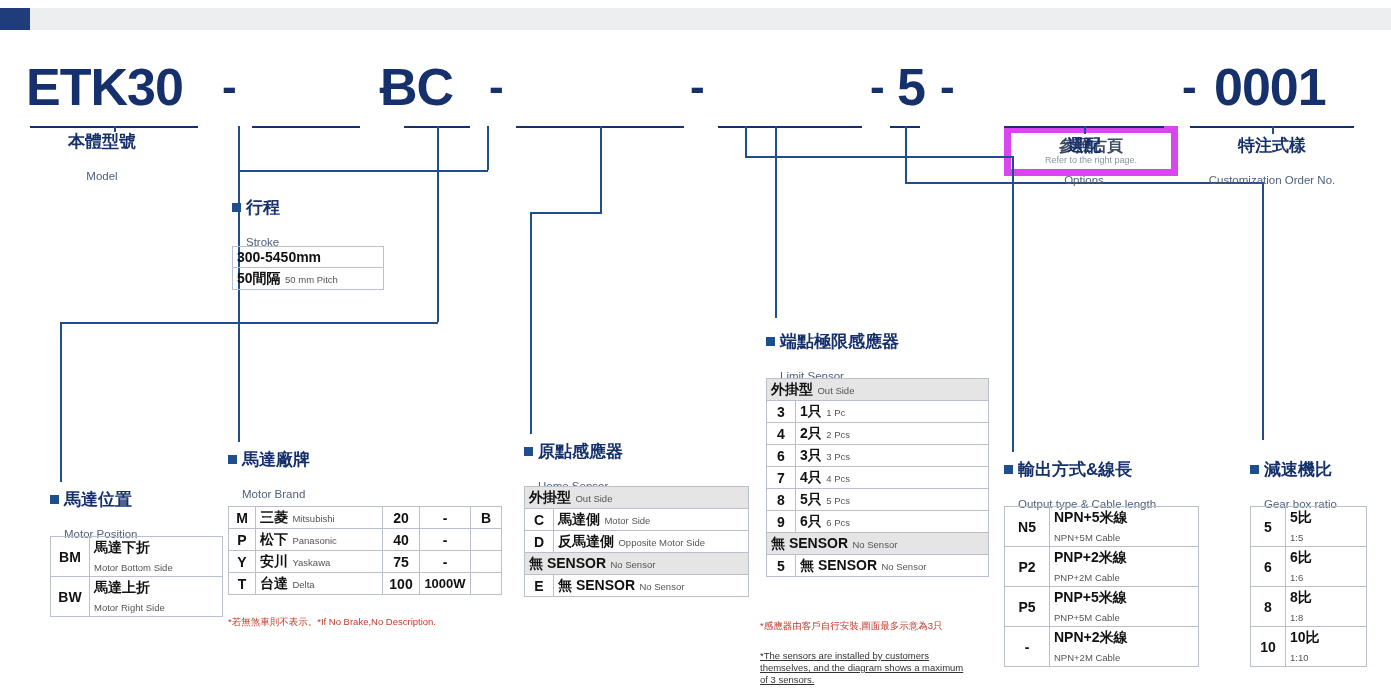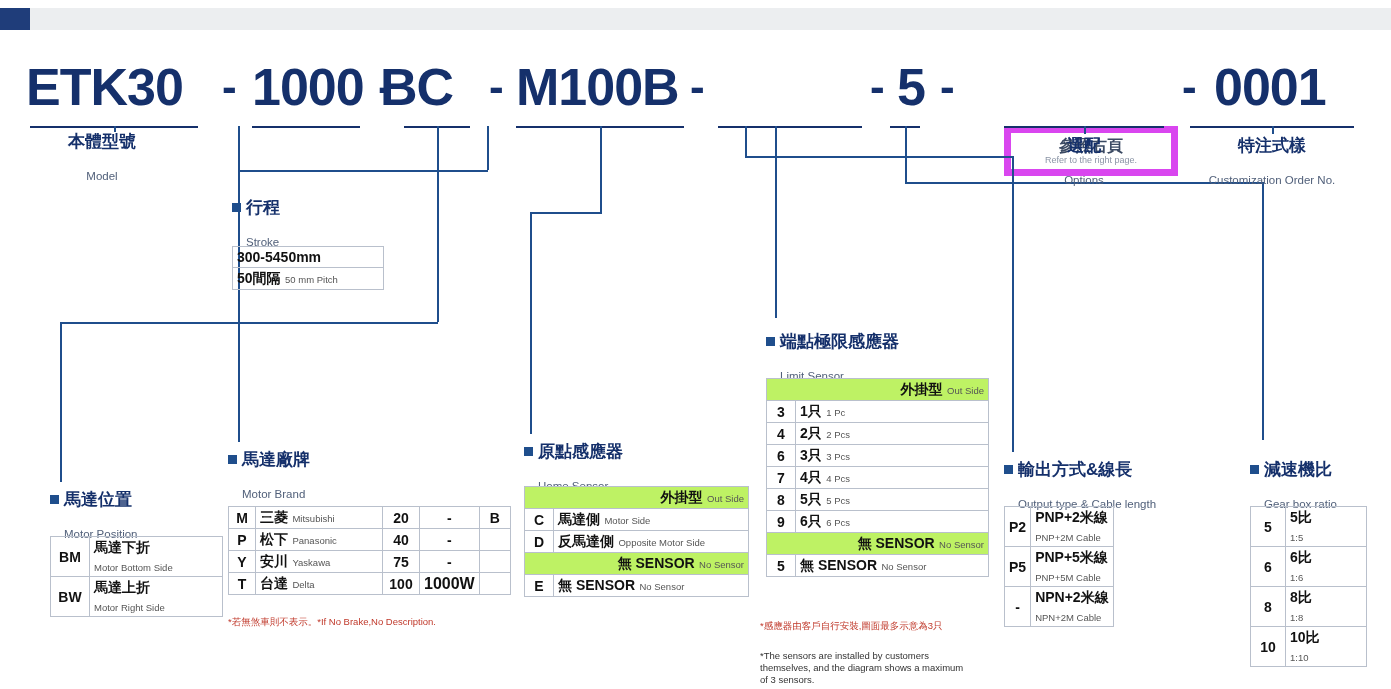--- a/index.html
+++ b/index.html
@@ -32,41 +32,39 @@
   .gt .zh{font-size:17px;font-weight:bold;color:#15306b;}
   .gt .en{font-size:11.5px;color:#51607a;margin-left:14px;display:block;margin-top:17px;}
   .gt.center{text-align:center;}
   .gt.center .en{margin-left:0;}
   
   table.tb{border-collapse:collapse;position:absolute;}
   table.tb td{border:1px solid #b9c0cc;padding:1px 4px;vertical-align:middle;}
   .zh{font-size:14px;font-weight:bold;color:#111;}
   .en{font-size:9.5px;color:#555;}
   .key{font-size:14px;font-weight:bold;color:#111;text-align:center;}
-  .hdr{background:#bef264;text-align:right;margin-top:32px;}
+  .hdr{background:#e5e5e5;text-align:left;margin-top:32px;}
   .note{position:absolute;font-size:9.5px;color:#c0392b;line-height:12px;}
-  .note2{position:absolute;font-size:9.5px;color:#333;line-height:12px;}
+  .note2{position:absolute;font-size:9.5px;color:#333;line-height:12px;text-decoration:underline;}
   .nowrap{white-space:nowrap;}
 </style>
 </head>
 <body>
 
 <div class="header">
   <div class="bar"></div>
   <div class="strip"></div>
 </div>
 
 <div class="codeline">
   <div class="code" style="left:26px;">ETK30</div>
   <div class="dash" style="left:222px;">-</div>
-  <div class="code" style="left:252px;">1000</div>
   <div class="dash" style="left:378px;">-</div>
   <div class="code" style="left:380px;">BC</div>
   <div class="dash" style="left:489px;">-</div>
-  <div class="code" style="left:516px;">M100B</div>
   <div class="dash" style="left:690px;">-</div>
   <div class="dash" style="left:870px;">-</div>
   <div class="code" style="left:897px;">5</div>
   <div class="dash" style="left:940px;">-</div>
 
   <div class="optbox" style="left:1004px;top:70px;width:160px;height:36px;">
     <div class="t1">參照右頁</div>
     <div class="t2">Refer to the right page.</div>
   </div>
 
@@ -181,21 +179,21 @@
         <span class="en">Yaskawa</span></td>
     <td class="key">75</td>
     <td class="key">-</td>
     <td class="key"></td>
   </tr>
   <tr>
     <td class="key">T</td>
     <td class="nowrap"><span class="zh">台達</span>
         <span class="en">Delta</span></td>
     <td class="key">100</td>
-    <td class="key" style="font-size:16px;">1000W</td>
+    <td class="key" style="font-size:13px;">1000W</td>
     <td class="key"></td>
   </tr>
 </tbody>
   </table>
 <div class="note" style="left:228px;top:616px;width:280px;">*若無煞車則不表示。*If No Brake,No Description.</div>
 
 <div class="gt" style="left:524px;top:440px;">
   <span class="sq"></span><span class="zh">原點感應器</span>
   <span class="en">Home Sensor</span>
 </div>
@@ -284,20 +282,25 @@
   </table>
 <div class="note" style="left:760px;top:620px;width:230px;">*感應器由客戶自行安裝,圖面最多示意為3只</div>
 <div class="note2" style="left:760px;top:650px;width:210px;">*The sensors are installed by customers themselves, and the diagram shows a maximum of 3 sensors.</div>
 
 <div class="gt" style="left:1004px;top:458px;">
   <span class="sq"></span><span class="zh">輸出方式&amp;線長</span>
   <span class="en">Output type &amp; Cable length</span>
 </div>
 <table class="tb" style="left:1004px;top:506px;">
   <tbody>
+      <tr>
+    <td class="key" style="width:36px;">N5</td>
+    <td style="width:140px;"><span class="zh">NPN+5米線</span><br>
+        <span class="en">NPN+5M Cable</span></td>
+  </tr>
   <tr>
     <td class="key">P2</td>
     <td><span class="zh">PNP+2米線</span><br>
         <span class="en">PNP+2M Cable</span></td>
   </tr>
   <tr>
     <td class="key">P5</td>
     <td><span class="zh">PNP+5米線</span><br>
         <span class="en">PNP+5M Cable</span></td>
   </tr>

